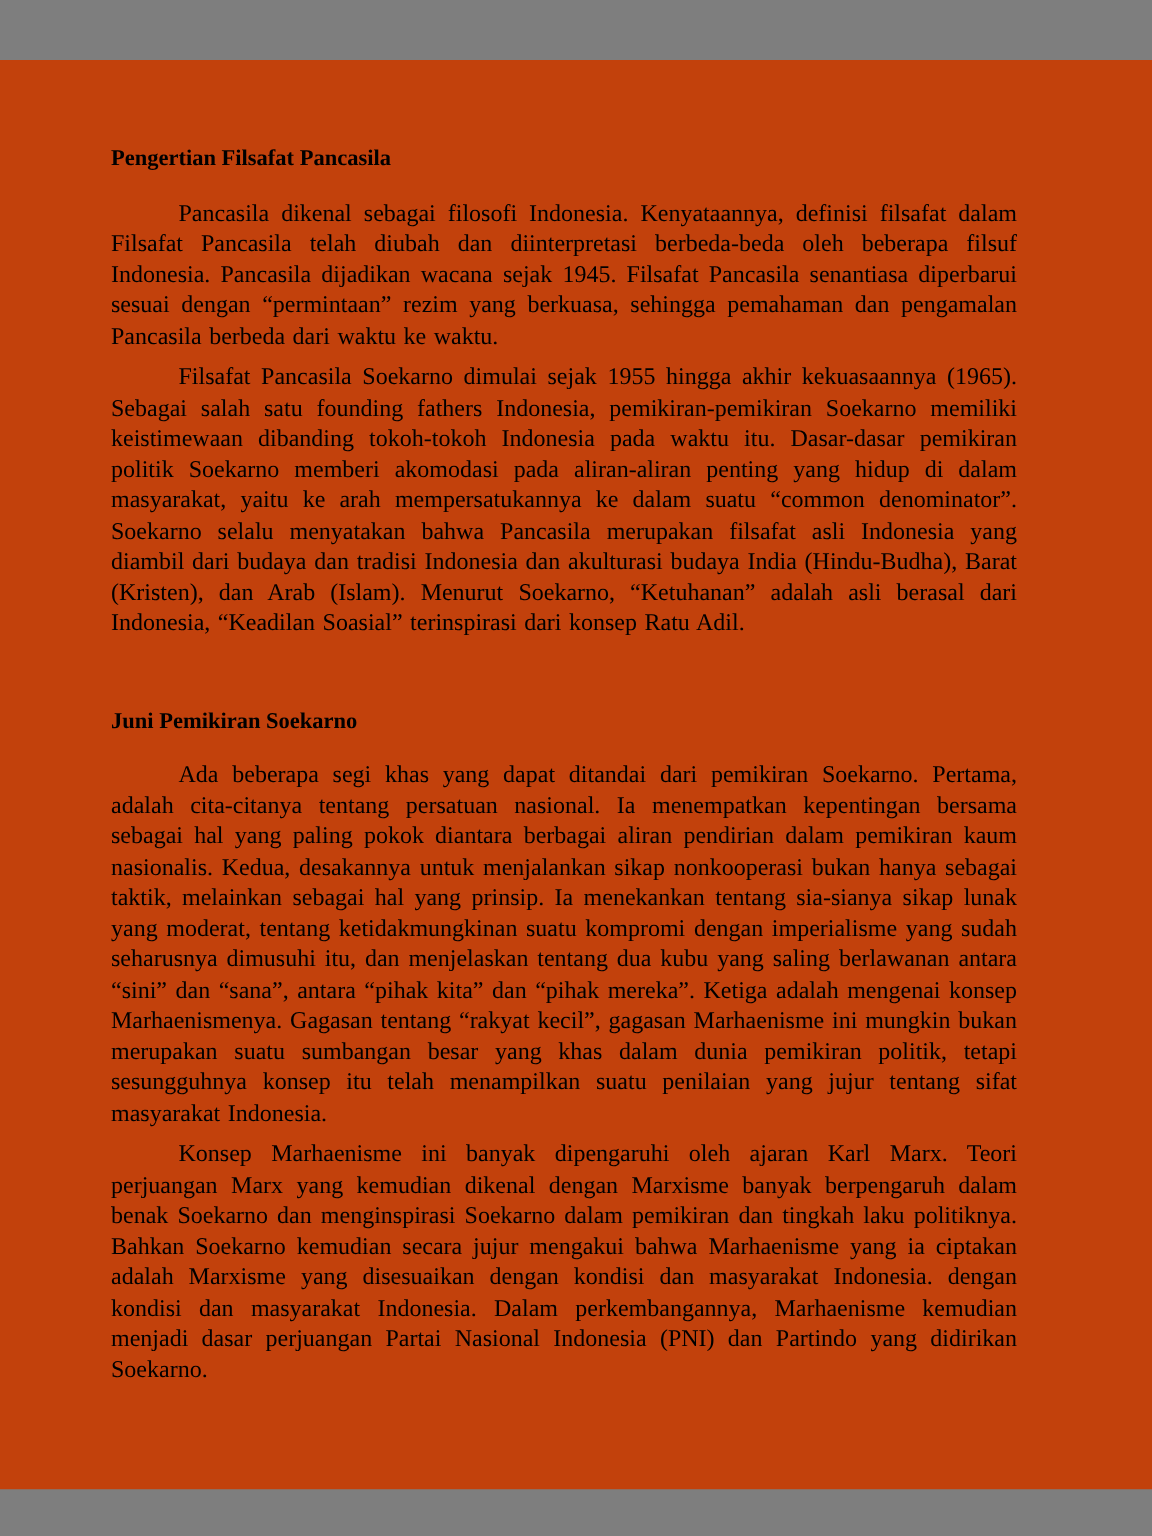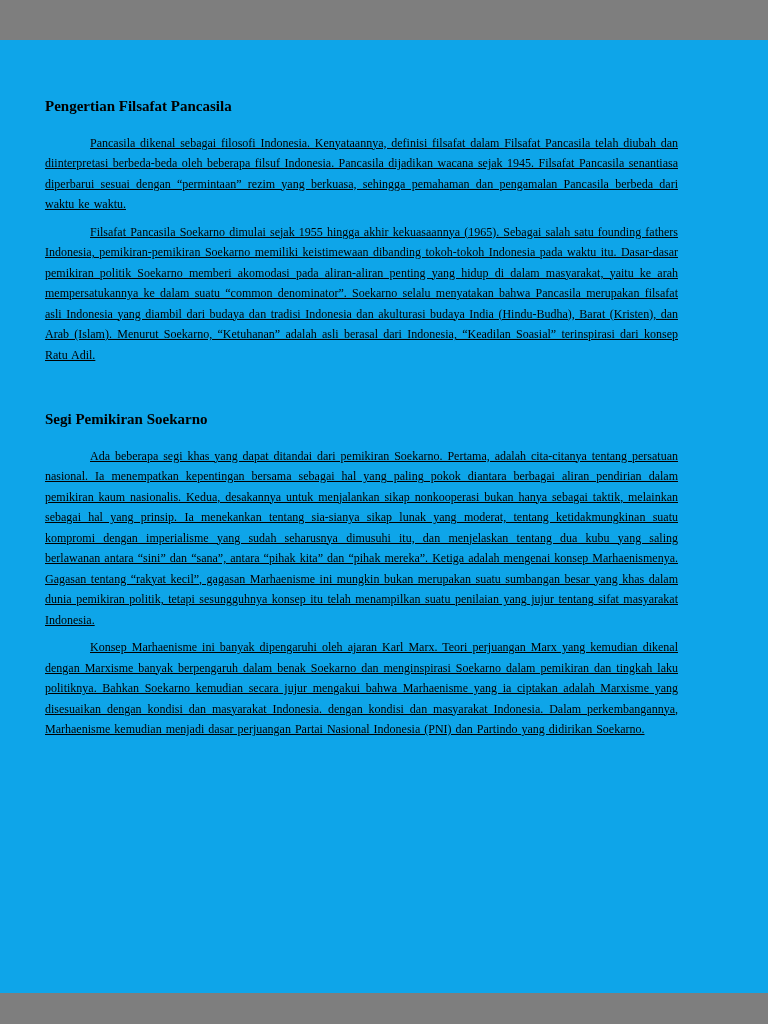--- a/index.html
+++ b/index.html
@@ -23,61 +23,60 @@
     background: #7e7e7e;
     flex: 0 0 auto;
   }
   .chrome-bottom {
     height: 31px;
     background: #7e7e7e;
     flex: 0 0 auto;
   }
   .page {
     flex: 1 1 auto;
-    background: #0ea5e9;
-    padding: 56px 90px 20px 45px;
+    background: #c2410c;
+    padding: 56px 90px 20px 74px;
     color: #000000;
     overflow: hidden;
   }
   .doc-section + .doc-section {
     margin-top: 44px;
   }
   .doc-heading {
     font-size: 15px;
     font-weight: bold;
     line-height: 20.5px;
     text-align: justify;
     margin: 0 0 16px 0;
   }
   .doc-paragraph {
-    font-size: 12px;
+    font-size: 16px;
     line-height: 20.5px;
     text-align: justify;
     text-indent: 45px;
     margin: 0 0 7px 0;
     word-spacing: 1px;
-    text-decoration: underline;
   }
 </style>
 </head>
 <body>
 
 <div class="viewer">
   <div class="chrome-top"></div>
 
   <div class="page">
 
     <section class="doc-section">
       <h2 class="doc-heading">Pengertian Filsafat Pancasila</h2>
       <p class="doc-paragraph">Pancasila dikenal sebagai filosofi Indonesia. Kenyataannya, definisi filsafat dalam Filsafat Pancasila telah diubah dan diinterpretasi berbeda-beda oleh beberapa filsuf Indonesia. Pancasila dijadikan wacana sejak 1945. Filsafat Pancasila senantiasa diperbarui sesuai dengan “permintaan” rezim yang berkuasa, sehingga pemahaman dan pengamalan Pancasila berbeda dari waktu ke waktu.</p>
       <p class="doc-paragraph">Filsafat Pancasila Soekarno dimulai sejak 1955 hingga akhir kekuasaannya (1965). Sebagai salah satu founding fathers Indonesia, pemikiran-pemikiran Soekarno memiliki keistimewaan dibanding tokoh-tokoh Indonesia pada waktu itu. Dasar-dasar pemikiran politik Soekarno memberi akomodasi pada aliran-aliran penting yang hidup di dalam masyarakat, yaitu ke arah mempersatukannya ke dalam suatu “common denominator”. Soekarno selalu menyatakan bahwa Pancasila merupakan filsafat asli Indonesia yang diambil dari budaya dan tradisi Indonesia dan akulturasi budaya India (Hindu-Budha), Barat (Kristen), dan Arab (Islam). Menurut Soekarno, “Ketuhanan” adalah asli berasal dari Indonesia, “Keadilan Soasial” terinspirasi dari konsep Ratu Adil.</p>
     </section>
 
     <section class="doc-section">
-      <h2 class="doc-heading">Segi Pemikiran Soekarno</h2>
+      <h2 class="doc-heading">Juni Pemikiran Soekarno</h2>
       <p class="doc-paragraph">Ada beberapa segi khas yang dapat ditandai dari pemikiran Soekarno. Pertama, adalah cita-citanya tentang persatuan nasional. Ia menempatkan kepentingan bersama sebagai hal yang paling pokok diantara berbagai aliran pendirian dalam pemikiran kaum nasionalis. Kedua, desakannya untuk menjalankan sikap nonkooperasi bukan hanya sebagai taktik, melainkan sebagai hal yang prinsip. Ia menekankan tentang sia-sianya sikap lunak yang moderat, tentang ketidakmungkinan suatu kompromi dengan imperialisme yang sudah seharusnya dimusuhi itu, dan menjelaskan tentang dua kubu yang saling berlawanan antara “sini” dan “sana”, antara “pihak kita” dan “pihak mereka”. Ketiga adalah mengenai konsep Marhaenismenya. Gagasan tentang “rakyat kecil”, gagasan Marhaenisme ini mungkin bukan merupakan suatu sumbangan besar yang khas dalam dunia pemikiran politik, tetapi sesungguhnya konsep itu telah menampilkan suatu penilaian yang jujur tentang sifat masyarakat Indonesia.</p>
       <p class="doc-paragraph">Konsep Marhaenisme ini banyak dipengaruhi oleh ajaran Karl Marx. Teori perjuangan Marx yang kemudian dikenal dengan Marxisme banyak berpengaruh dalam benak Soekarno dan menginspirasi Soekarno dalam pemikiran dan tingkah laku politiknya. Bahkan Soekarno kemudian secara jujur mengakui bahwa Marhaenisme yang ia ciptakan adalah Marxisme yang disesuaikan dengan kondisi dan masyarakat Indonesia. dengan kondisi dan masyarakat Indonesia. Dalam perkembangannya, Marhaenisme kemudian menjadi dasar perjuangan Partai Nasional Indonesia (PNI) dan Partindo yang didirikan Soekarno.</p>
     </section>
 
 
   </div>
 
   <div class="chrome-bottom"></div>
 </div>
 

